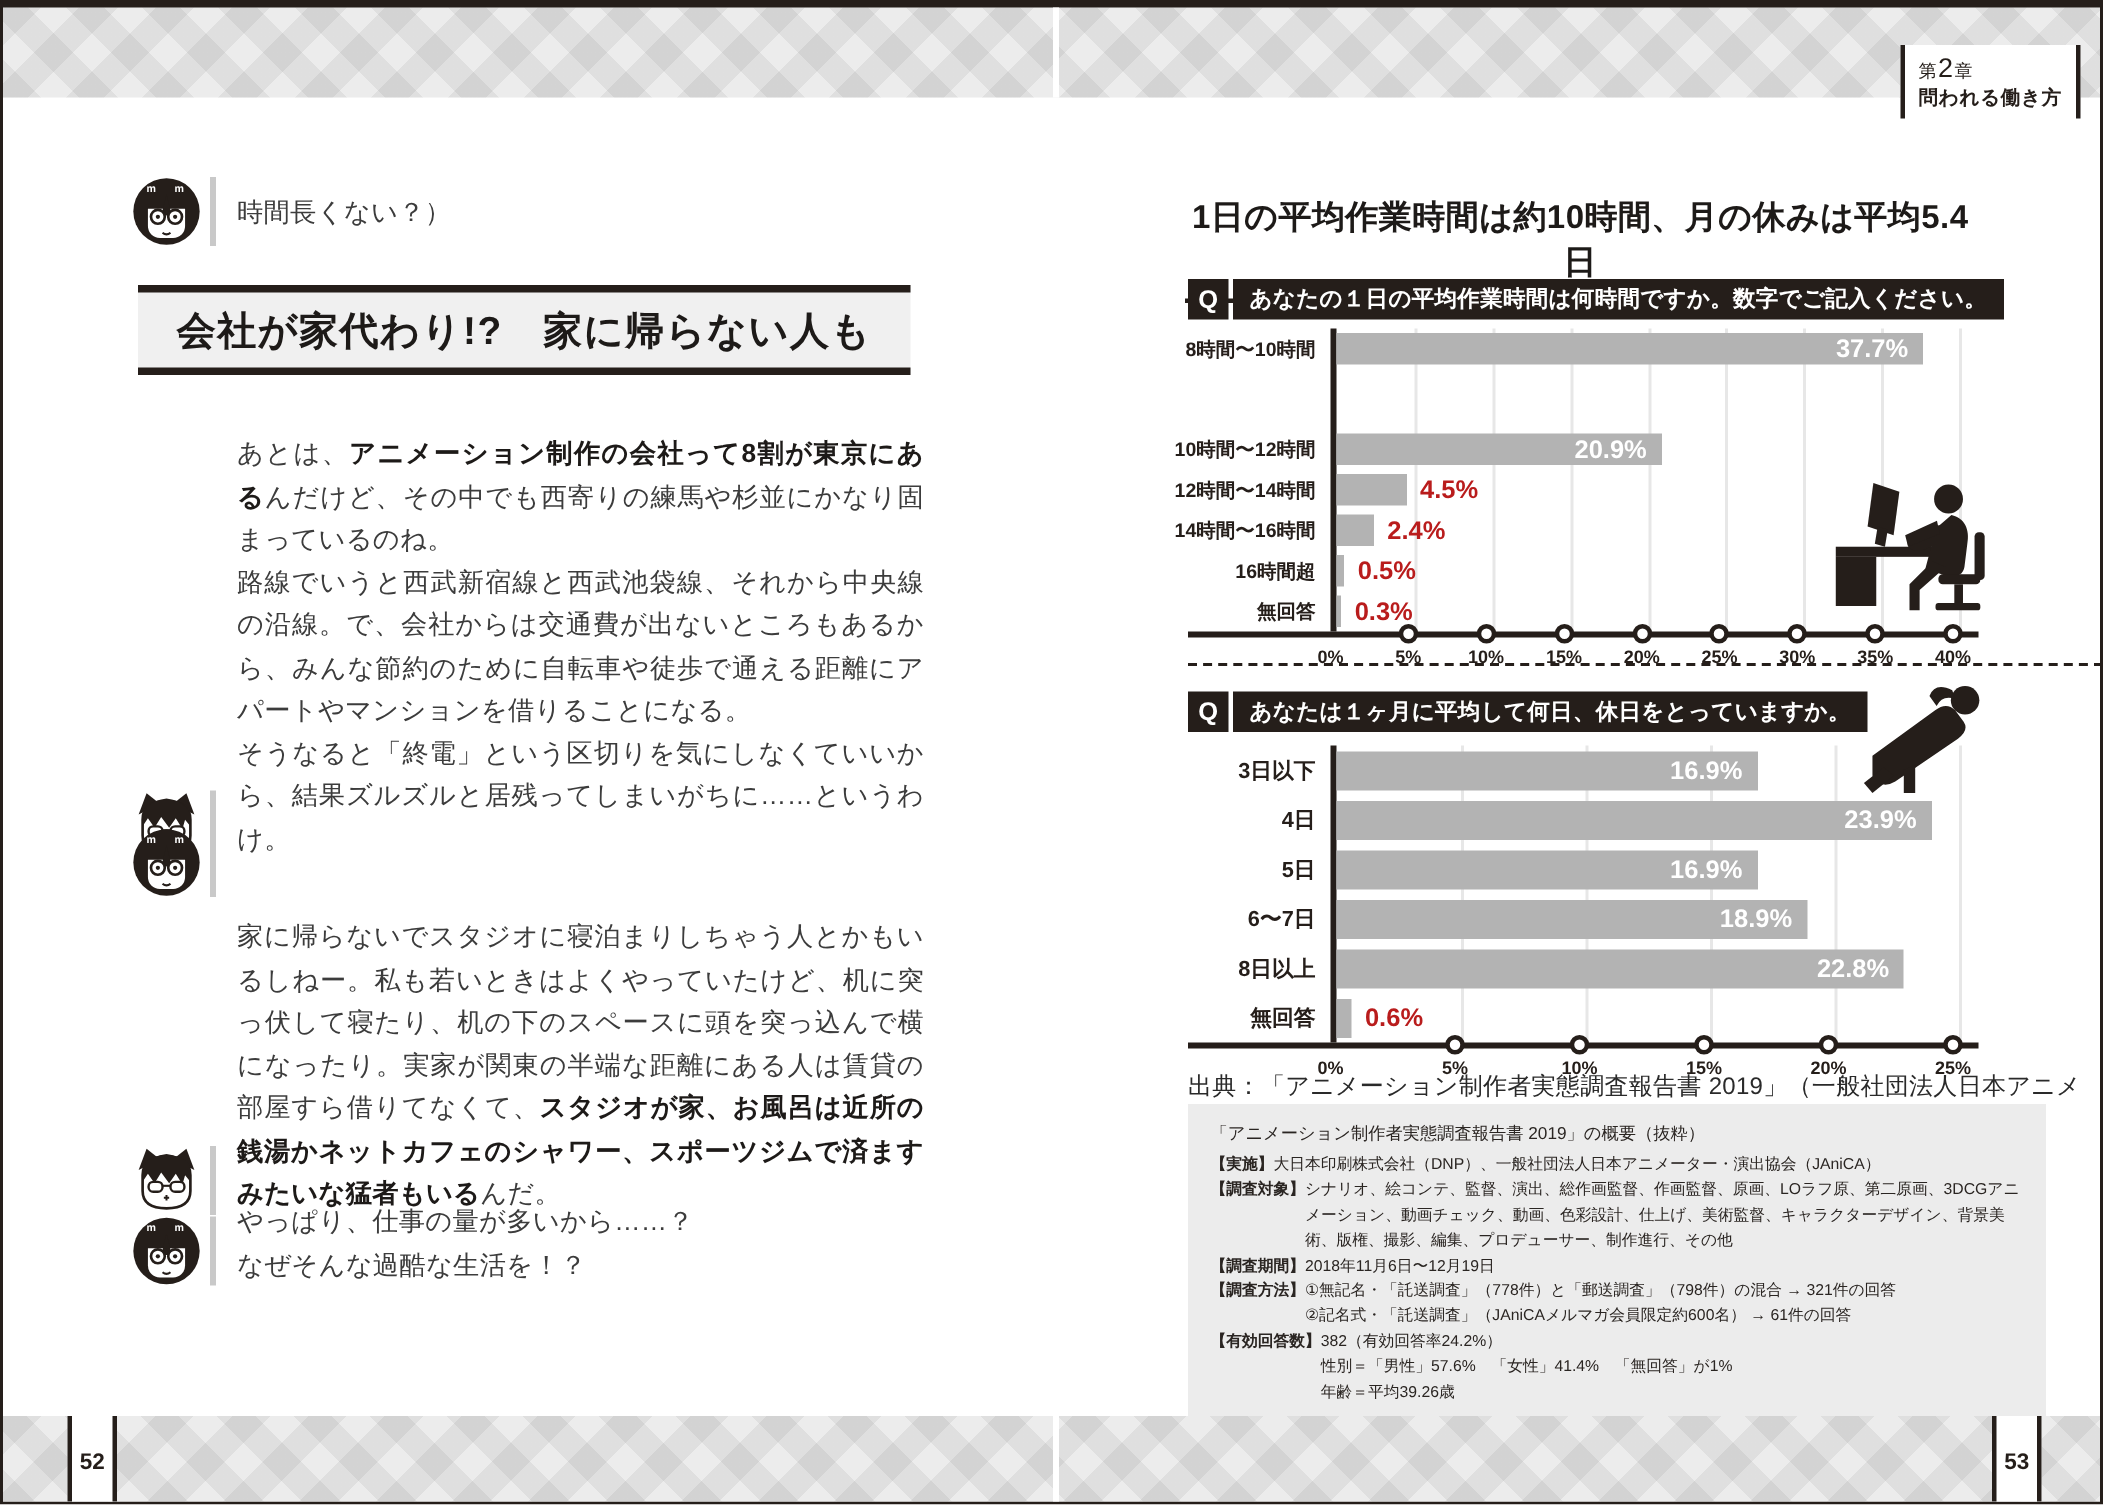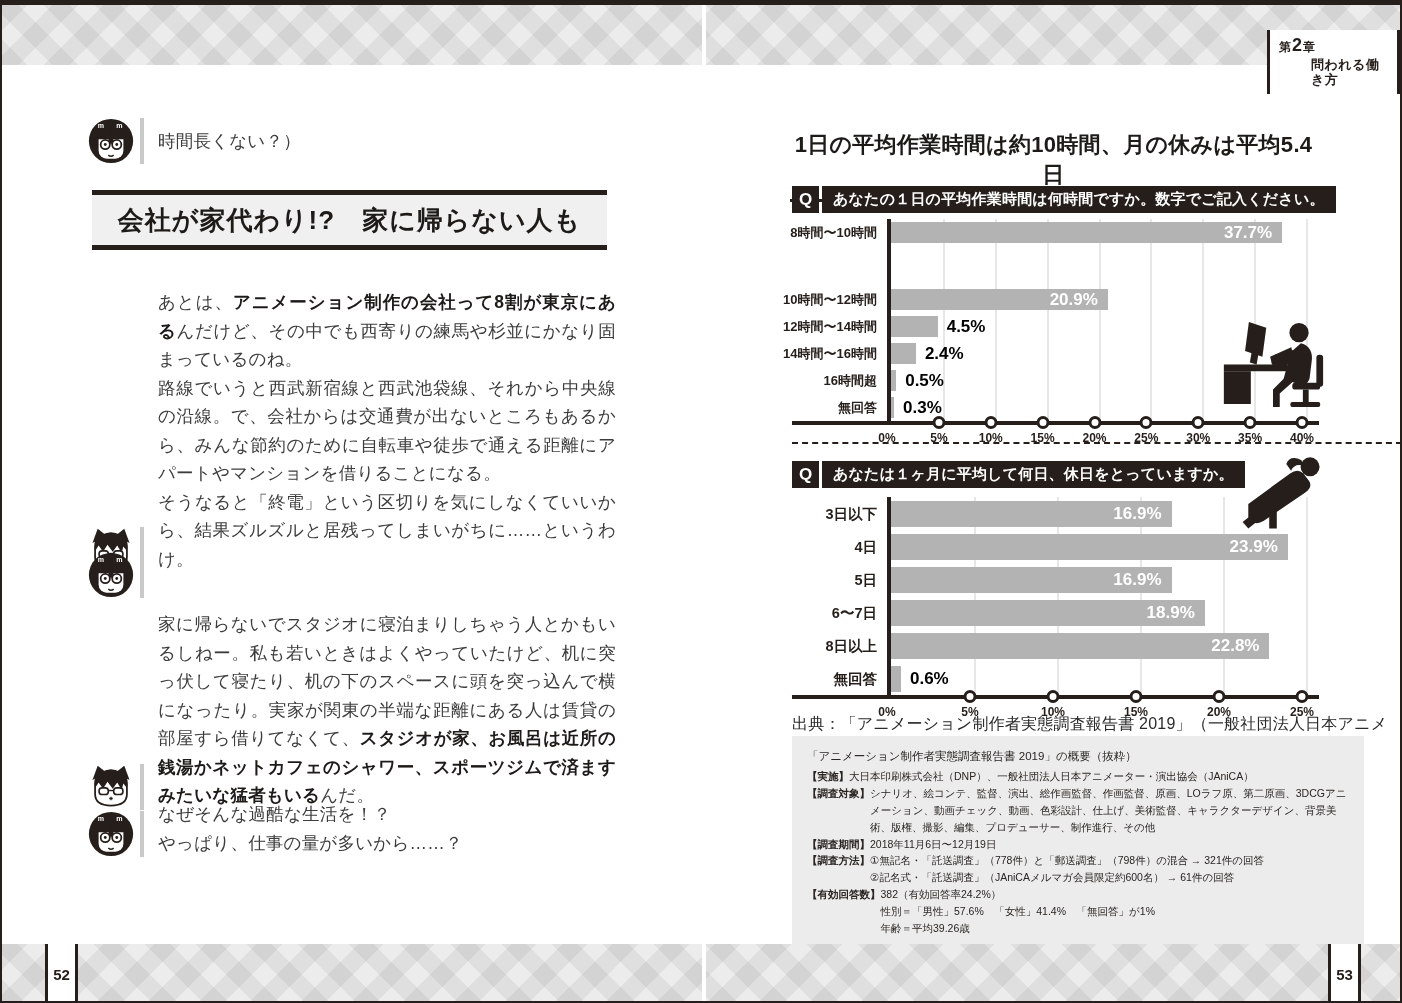--- a/index.html
+++ b/index.html
@@ -20,23 +20,23 @@
   }
   .band.top{top:0; height:60px; border-top:3px solid #251e1a;}
   .band.bottom{top:942px; height:61px;}
   .gutter{position:absolute; left:700px; width:4px; background:#fff; top:0; bottom:0;}
   
   .chapter-tab{
     position:absolute; left:1265px; top:28px; background:#fff;
     border-left:3px solid #251e1a; border-right:3px solid #251e1a;
     padding:5px 9px 6px 9px; line-height:1.15;
   }
-  .chapter-tab .l1{font-size:12px; font-weight:700; letter-spacing:1px;}
+  .chapter-tab .l1{font-size:12px; font-weight:400; letter-spacing:1px;}
   .chapter-tab .l1 .num{font-size:18px;}
-  .chapter-tab .l2{font-size:13px; font-weight:700; margin-top:2px; letter-spacing:0.5px;margin-left:32px;}
+  .chapter-tab .l2{font-size:13px; font-weight:700; margin-top:2px; letter-spacing:0.5px;}
   
   .pagenum{
     position:absolute; top:0; height:100%; width:27px; background:#fff;
     border-left:3px solid #251e1a; border-right:3px solid #251e1a;
     display:flex; align-items:center; justify-content:center;
     font-size:15px; font-weight:700;
   }
   .pagenum.left{left:43px;}
   .pagenum.right{left:1326px;}
   
@@ -83,21 +83,21 @@
   .crow{position:relative;}
   .bar{position:absolute; left:0; background:#b3b3b3;}
   .cat-label{
     position:absolute; right:calc(100% + 14px); top:50%; transform:translateY(-50%);
     font-weight:700; white-space:nowrap; color:#251e1a;
   }
   .chart[data-chart="0"] .cat-label{font-size:13px;}
   .chart[data-chart="1"] .cat-label{font-size:14.5px;}
   .val{position:absolute; top:50%; transform:translateY(-50%); font-weight:700; font-size:17px; white-space:nowrap;}
   .val.inside{color:#fff;}
-  .val.outside{color:#000000;}
+  .val.outside{color:#b91c1c;}
   .axis-line{position:relative; height:4px; background:#251e1a; width:100%;}
   .tick-strip{position:relative; margin-left:95px; width:415px; height:26px;}
   .tick-dot{
     position:absolute; top:-9px; width:7px; height:7px; background:#fff;
     border:3px solid #251e1a; border-radius:50%; transform:translateX(-50%);
   }
   .tick-label{
     position:absolute; top:6px; transform:translateX(-50%);
     font-weight:700; font-size:12px; white-space:nowrap; color:#251e1a;
   }
@@ -220,22 +220,22 @@
           <circle cx="32.5" cy="30" r="5.2" fill="#fff" stroke="#251e1a" stroke-width="2"></circle>
           <circle cx="19.5" cy="30" r="1.6" fill="#251e1a"></circle>
           <circle cx="32.5" cy="30" r="1.6" fill="#251e1a"></circle>
           <path d="M23 42 q3 2.5 6 0" stroke="#251e1a" stroke-width="1.6" fill="none"></path>
           <text x="11" y="11" fill="#fff" font-size="8" font-weight="bold">m</text>
           <text x="32" y="11" fill="#fff" font-size="8" font-weight="bold">m</text>
         </svg>
     </div>
     <div class="sbar"></div>
     <div class="stxt">
+      <span class="p">やっぱり、仕事の量が多いから……？</span>
       <span class="p">なぜそんな過酷な生活を！？</span>
-      <span class="p">やっぱり、仕事の量が多いから……？</span>
     </div>
   </div>
 
   <div class="r-title">1日の平均作業時間は約10時間、月の休みは平均5.4日</div>
 
   <div class="qbar q1">
     <div class="qbox">Q</div>
     <div class="qtext">あなたの１日の平均作業時間は何時間ですか。数字でご記入ください。</div>
   </div>
 

